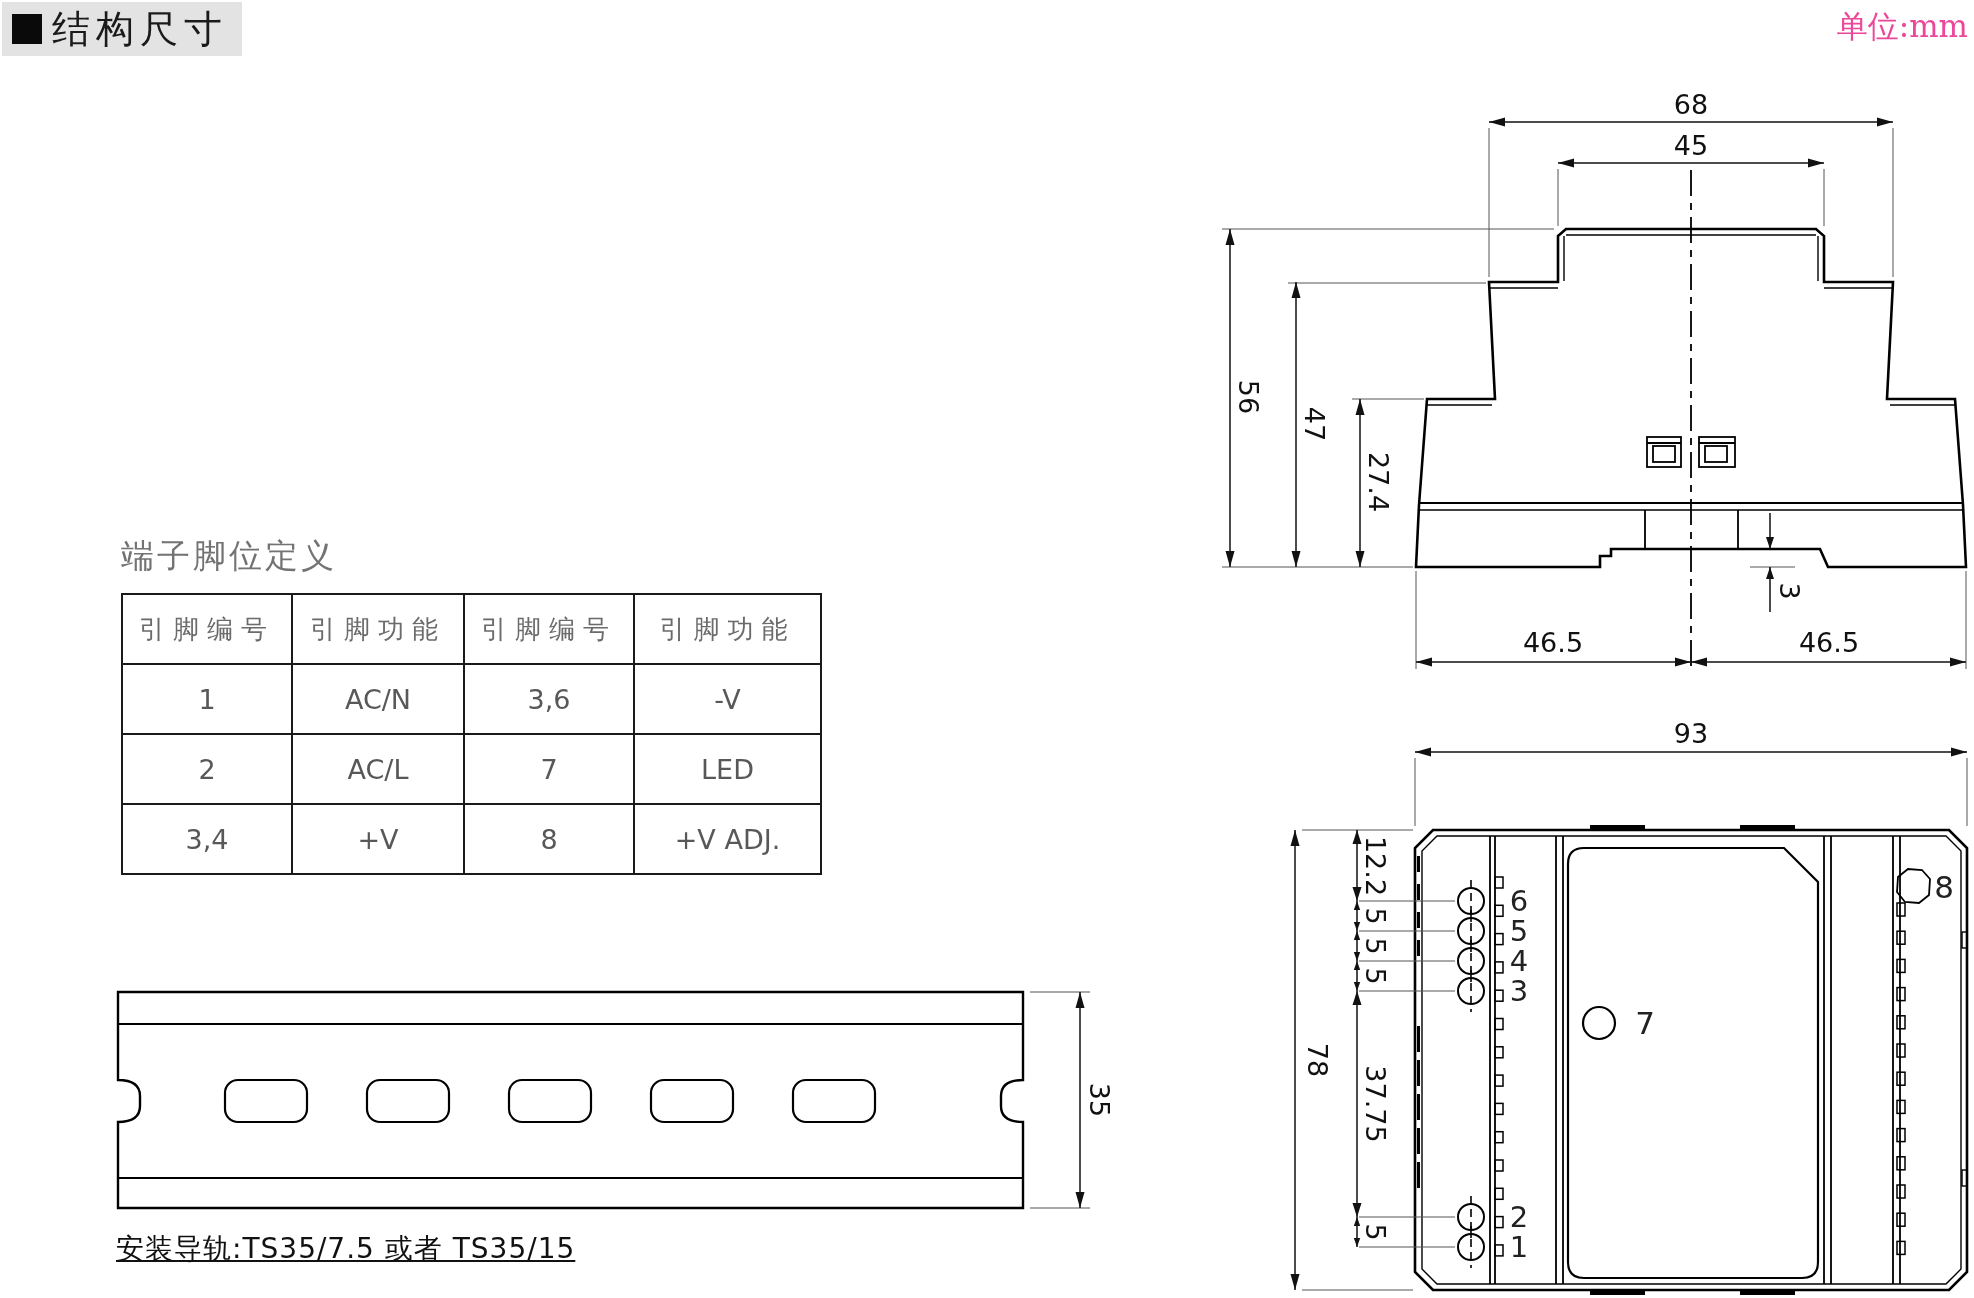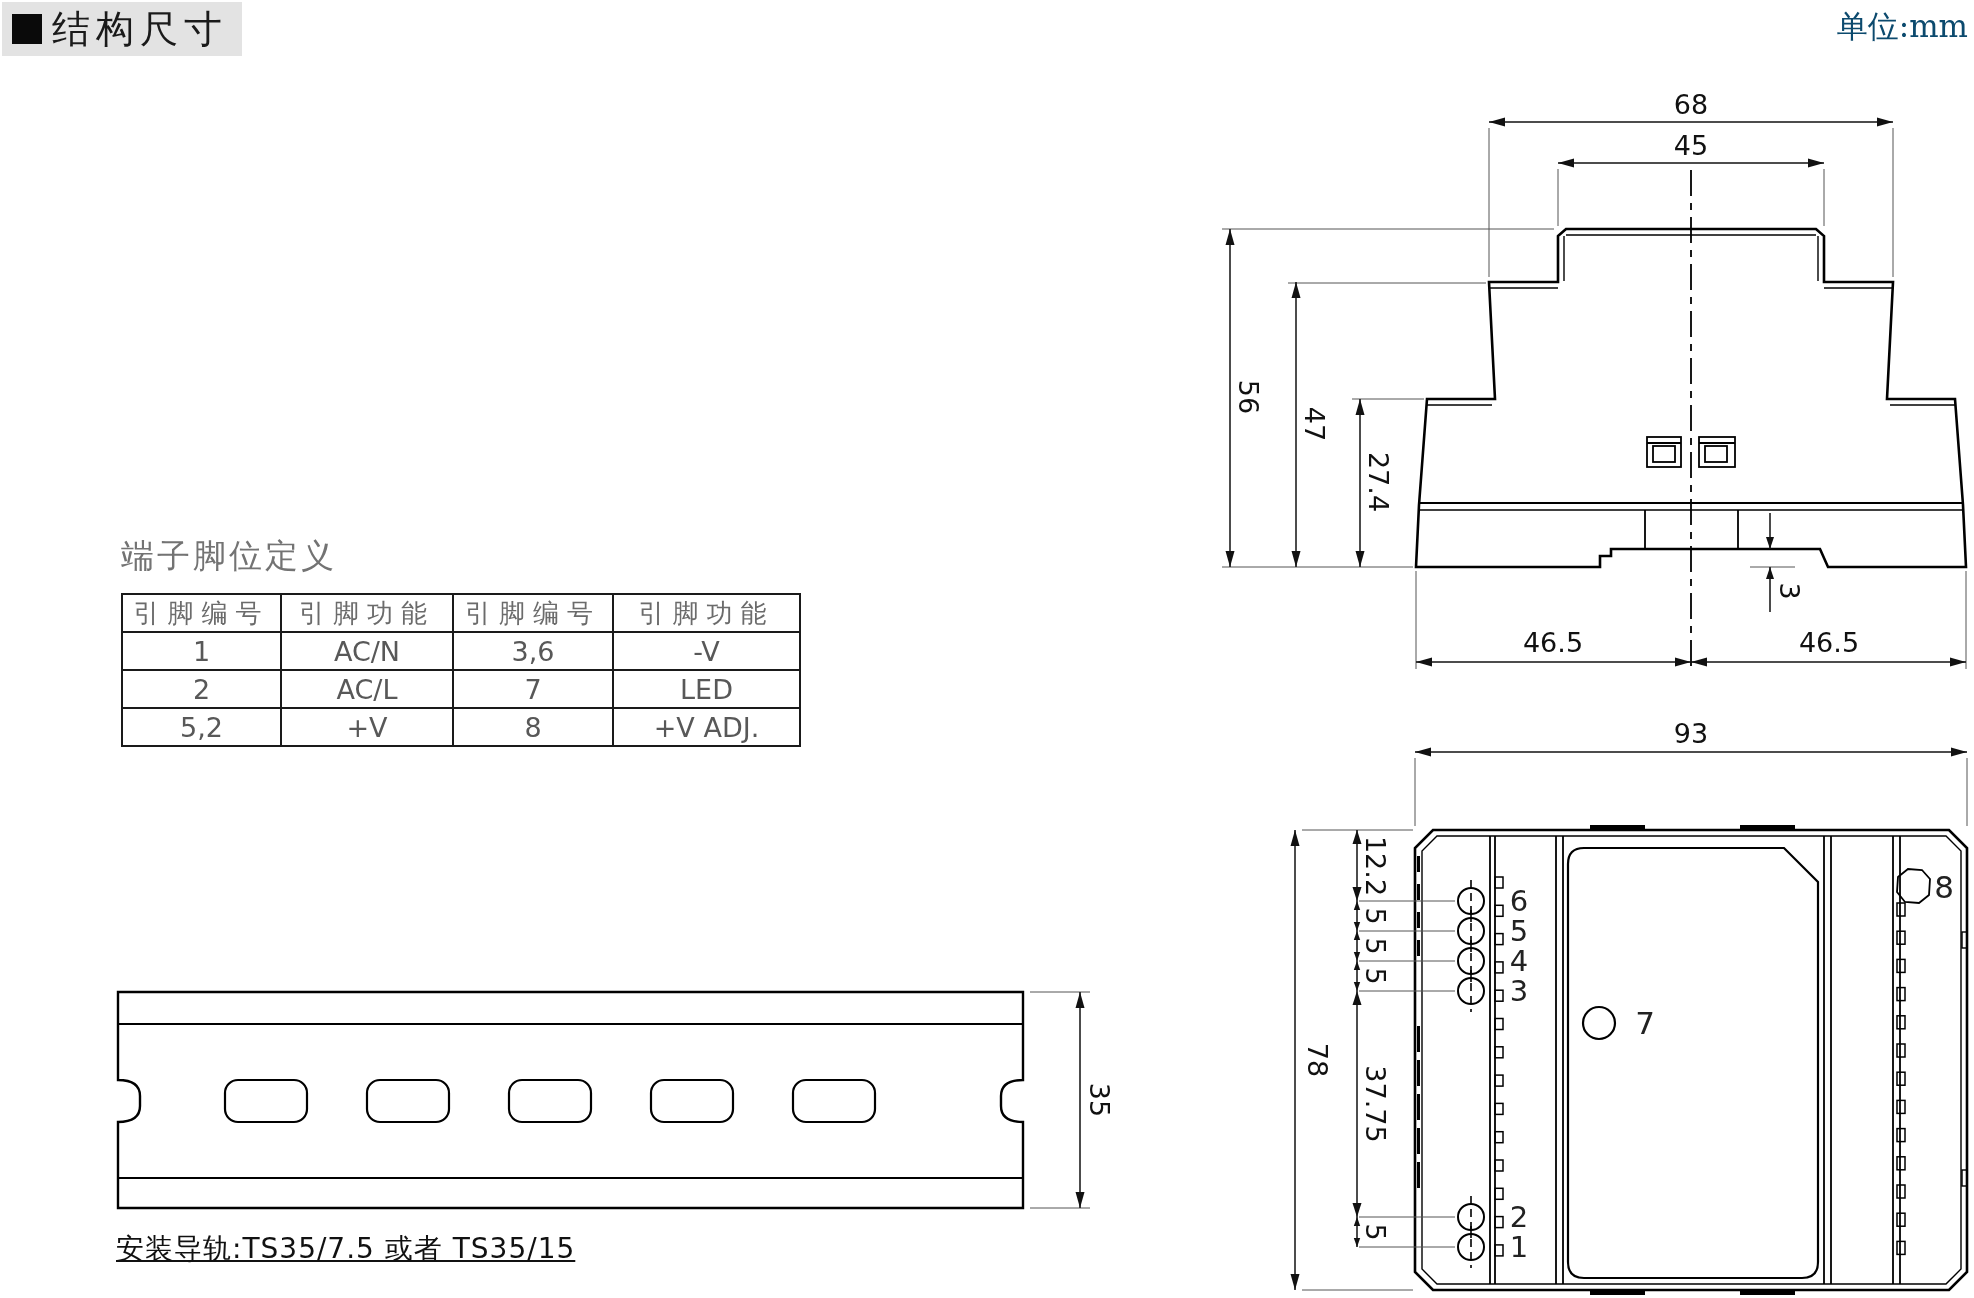--- a/index.html
+++ b/index.html
@@ -2,25 +2,25 @@
 <html><head>
 <meta charset="utf-8">
 <style>
   html,body{margin:0;padding:0;background:#ffffff;}
   .sheet{position:relative;width:1974px;height:1298px;background:#ffffff;overflow:hidden;
          font-family:"DejaVu Sans","Liberation Sans",sans-serif;}
   .section-header{position:absolute;left:2px;top:2px;height:54px;background:#e3e3e3;
                   display:flex;align-items:center;padding:0 14px 0 10px;gap:10px;}
   .section-marker{width:30px;height:30px;background:#0a0a0a;display:inline-block;}
   .section-title{font-size:38px;color:#1a1a1a;letter-spacing:6px;font-family:"DejaVu Serif","Liberation Serif",serif;}
-  .units{position:absolute;right:6px;top:6px;font-size:31px;color:#0c4a6e;
+  .units{position:absolute;right:6px;top:6px;font-size:31px;color:#ec4899;
          font-family:"DejaVu Serif","Liberation Serif",serif;}
   .tbl-title{position:absolute;left:121px;top:534px;font-size:33px;color:#737373;letter-spacing:3px;}
   table.pins{position:absolute;left:121px;top:593px;border-collapse:collapse;table-layout:fixed;}
-  table.pins td,table.pins th{border:2px solid #1a1a1a;padding:0;text-align:center;height:36px;
+  table.pins td,table.pins th{border:2px solid #1a1a1a;padding:16px;text-align:center;height:36px;
                               font-weight:normal;overflow:hidden;white-space:nowrap;}
   table.pins th{font-size:26px;color:#6b6b6b;letter-spacing:8px;}
   table.pins td{font-size:27px;color:#585858;}
   .rail-note{position:absolute;left:116px;top:1230px;font-size:28px;color:#111;letter-spacing:1px;text-decoration:underline;}
   svg.drawing{position:absolute;left:0;top:0;}
   .dimtxt{font-size:27px;fill:#111;}
   .pintxt{font-size:29px;fill:#222;}
   .bigtxt{font-size:31px;fill:#222;}
 </style>
 </head>
@@ -55,21 +55,21 @@
       <td>3,6</td>
       <td>-V</td>
     </tr>
     <tr>
       <td>2</td>
       <td>AC/L</td>
       <td>7</td>
       <td>LED</td>
     </tr>
     <tr>
-      <td>5,2</td>
+      <td>3,4</td>
       <td>+V</td>
       <td>8</td>
       <td>+V ADJ.</td>
     </tr>
   </tbody>
     </table>
 
   <div class="rail-note">安装导轨:TS35/7.5 或者 TS35/15</div>
 
   <svg class="drawing" width="1974" height="1298" viewBox="0 0 1974 1298">

